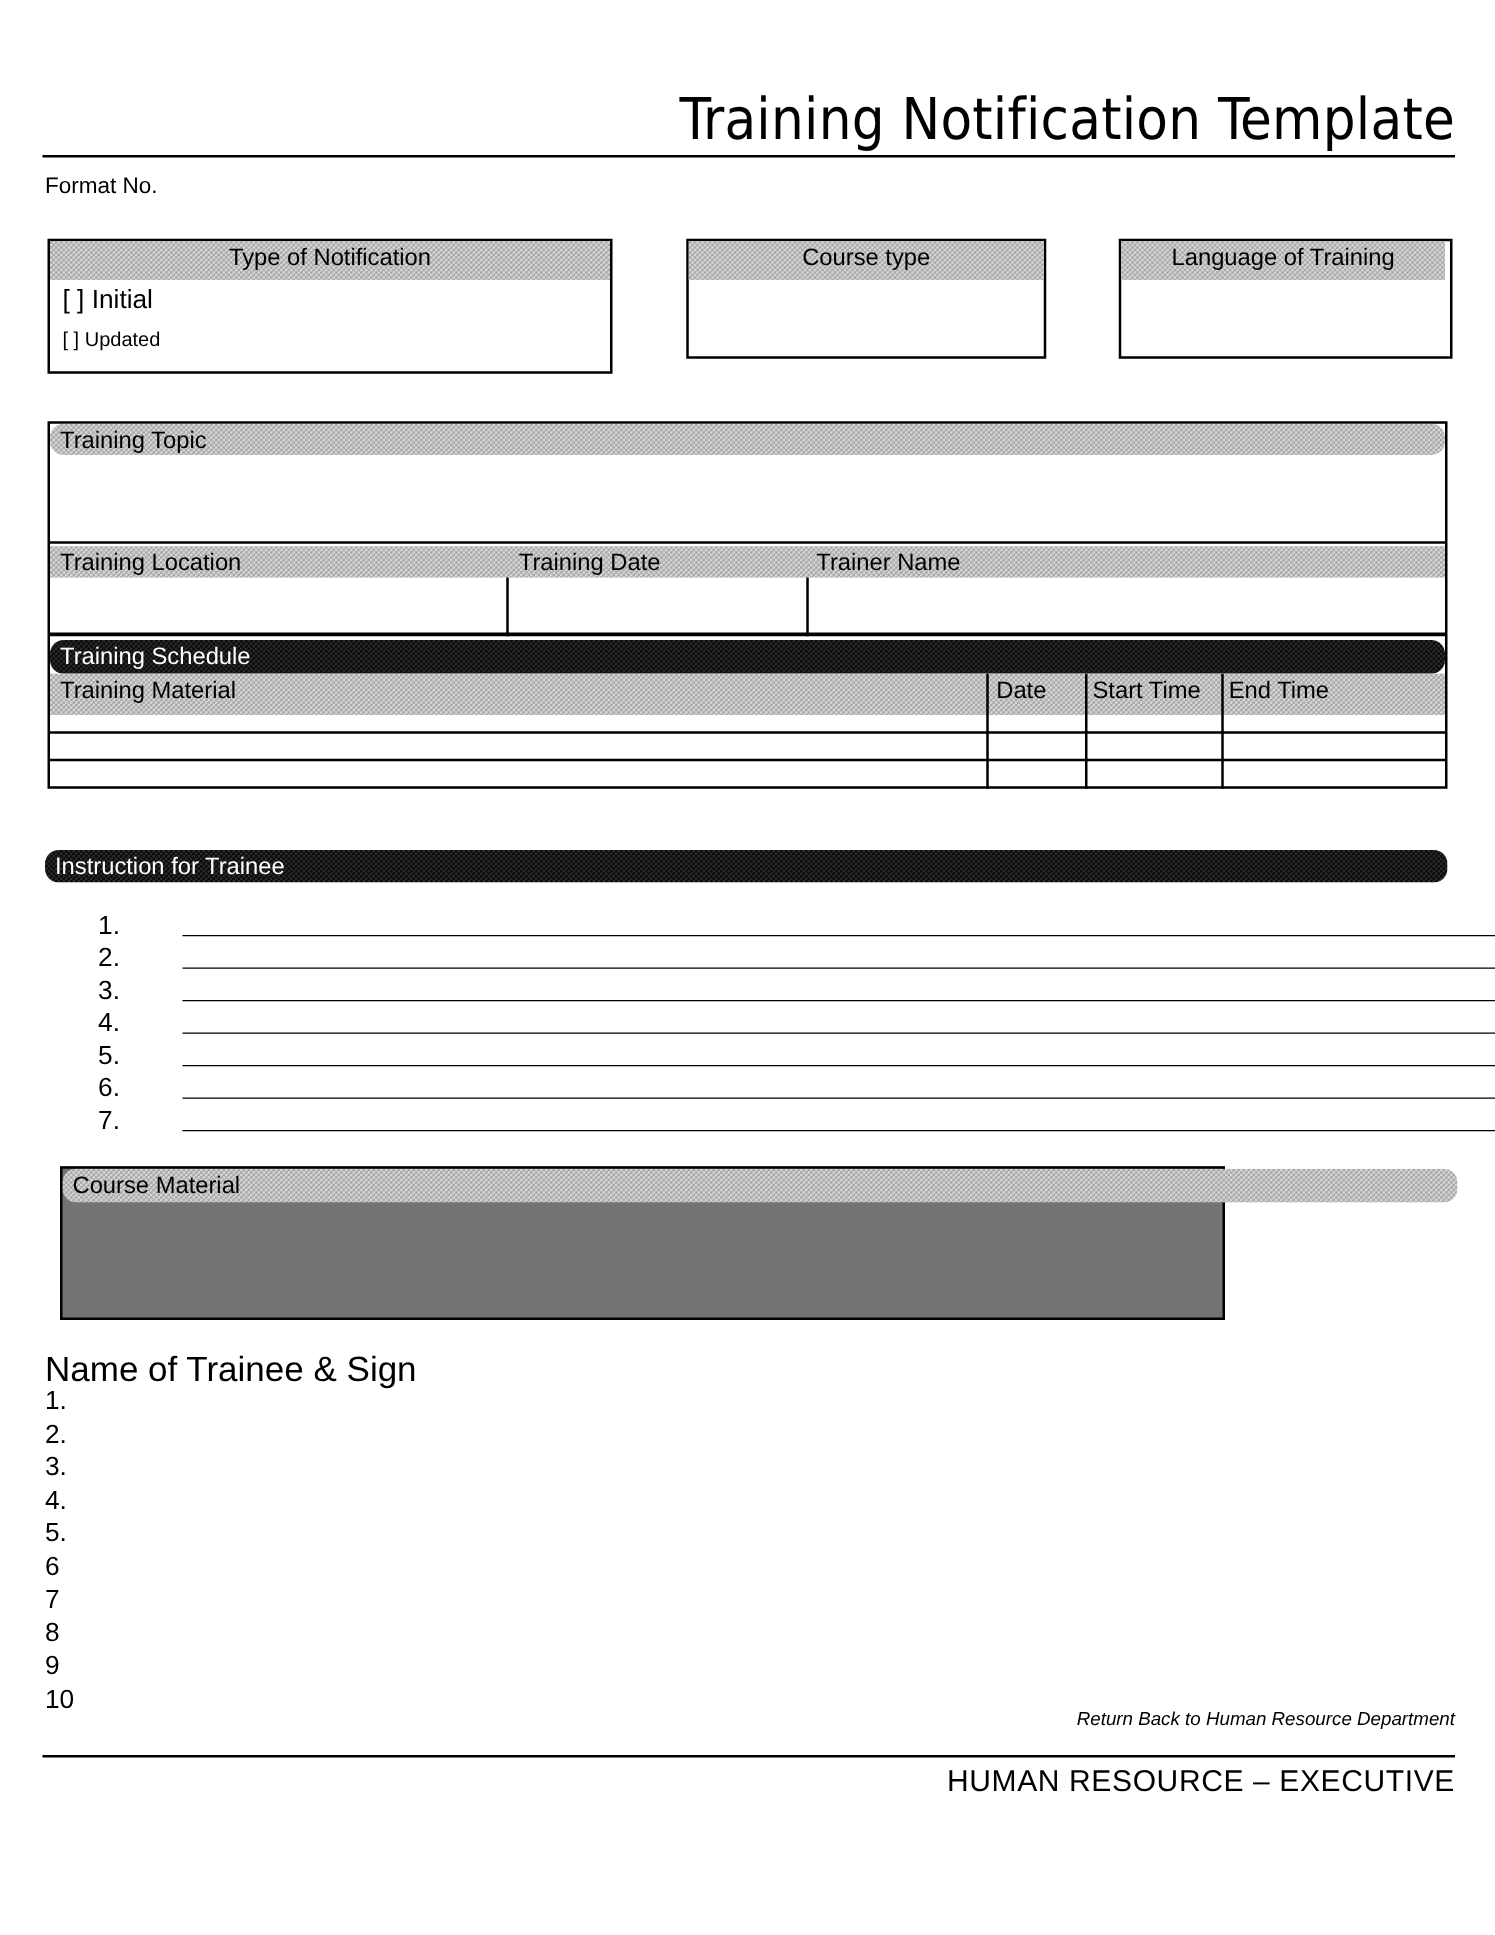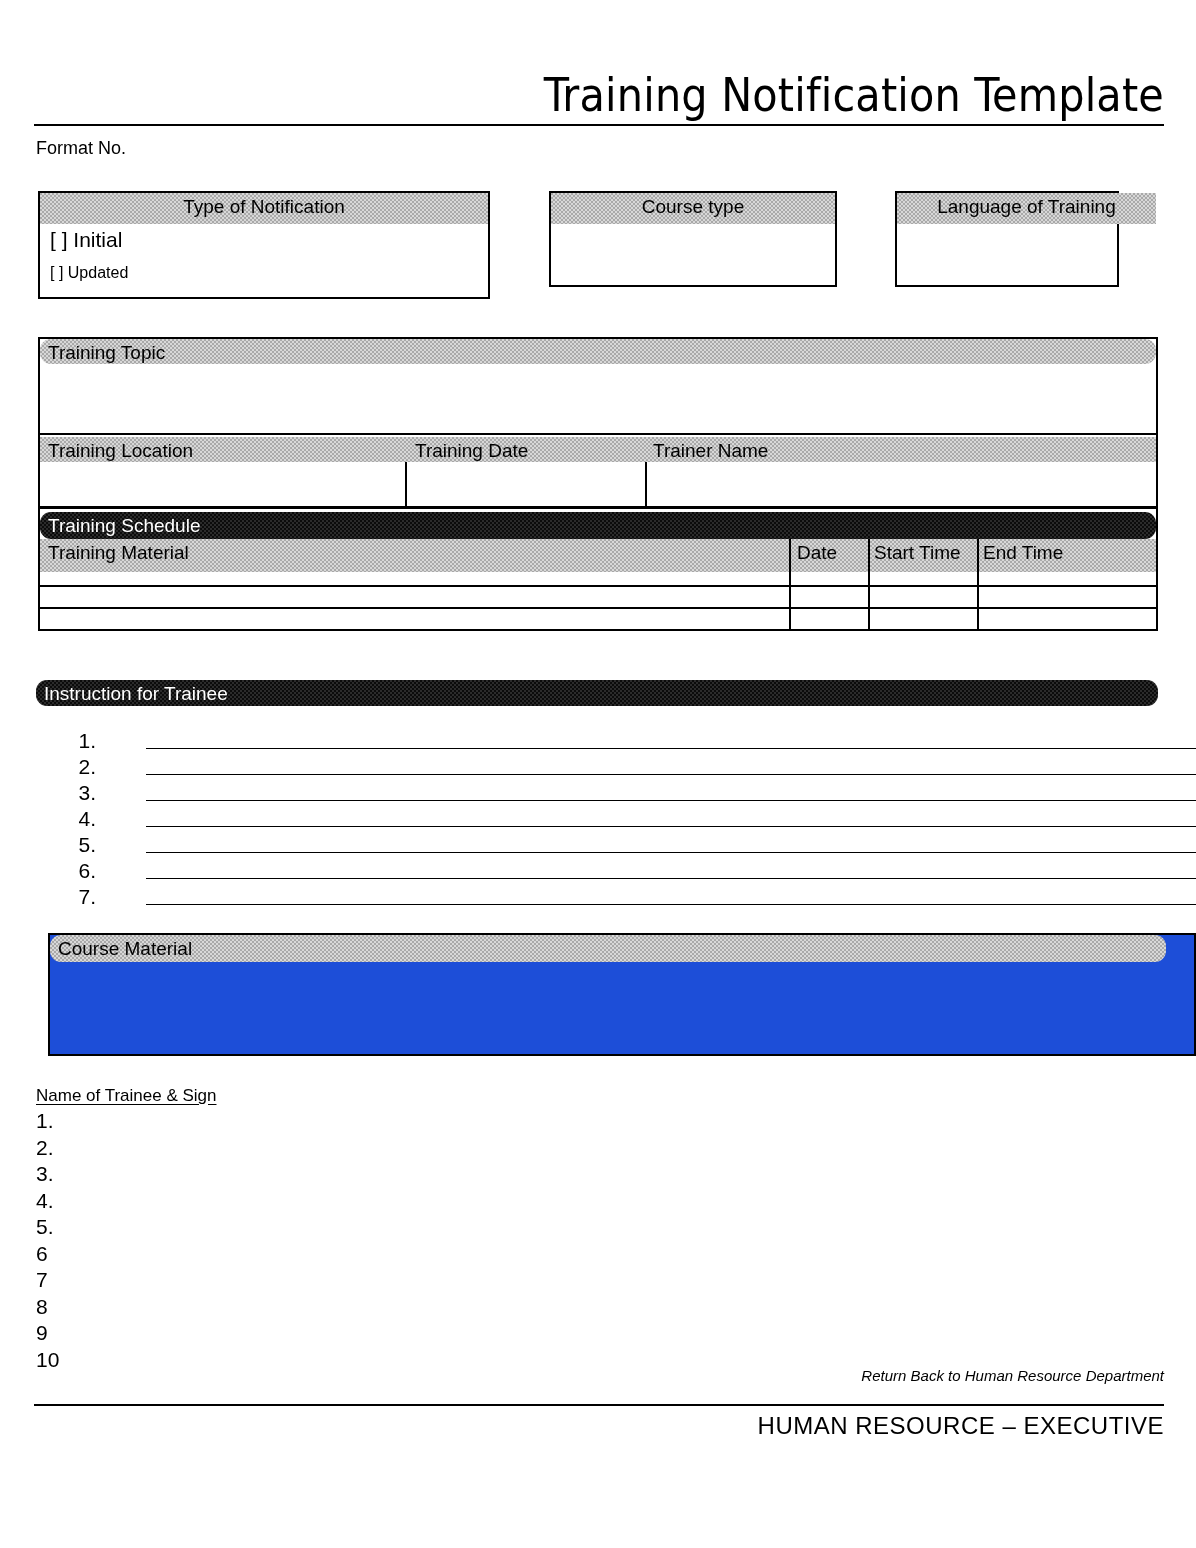--- a/index.html
+++ b/index.html
@@ -97,21 +97,21 @@
 
   
   #box-notif       { left: 38px;  top: 191px; width: 452px; height: 108px; }
   #box-notif-hdr   { position:absolute; left:0; top:0; width:448px; height:31px; }
   #notif-opt-1     { position:absolute; left:10px;  top:33px; font-size:21px; line-height:28px; white-space:nowrap; }
   #notif-opt-2     { position:absolute; left:10px;  top:66px; font-size:16px; line-height:28px; white-space:nowrap; }
 
   #box-course      { left: 549px; top: 191px; width: 288px; height: 96px; }
   #box-course-hdr  { position:absolute; left:0; top:0; width:284px; height:31px; }
 
-  #box-lang        { left: 895px; top: 191px; width: 224px; height: 96px; }
+  #box-lang        { left: 895px; top: 191px; width: 267px; height: 96px; }
   #box-lang-hdr    { position:absolute; left:0; top:0; width:259px; height:31px; }
 
   
   #main-table {
     position: absolute;
     left: 38px; top: 337px;
     width: 1120px; height: 294px;
     box-sizing: border-box;
     border: 2px solid #000;
     background: #fff;
@@ -150,30 +150,29 @@
   .instr-num {
     position:absolute; left:36px; top:0;
     font-size:21px; line-height:26px; text-align:right; width:24px;
   }
   .instr-line {
     position:absolute; left:110px; top:20px; width:1052px; height:1px; background:#000;
   }
 
   
   #cm-box {
-    position:absolute; left:48px; top:933px; width:1148px; height:123px;
-    box-sizing:border-box; border:2px solid #000; background:#1d4ed8;
+    position:absolute; left:48px; top:933px; width:932px; height:123px;
+    box-sizing:border-box; border:2px solid #000; background:#737373;
   }
   #cm-hdr { position:absolute; left:0; top:0; width:1116px; height:27px; }
 
   
   #trainee-title {
     position:absolute; left:36px; top:1082px;
-    font-size:17px; line-height:28px; white-space:nowrap;
-    text-decoration: underline;
+    font-size:28px; line-height:28px; white-space:nowrap;
     text-underline-offset: 3px;
   }
   #trainee-list { position:absolute; left:36px; top:1108px; }
   .trainee-item { font-size:21px; line-height:26.5px; white-space:nowrap; }
 
   
   #return-note {
     position:absolute; left:400px; top:1366px; width:764px;
     text-align:right; font-size:15px; line-height:20px;
     font-style: italic; white-space:nowrap;

